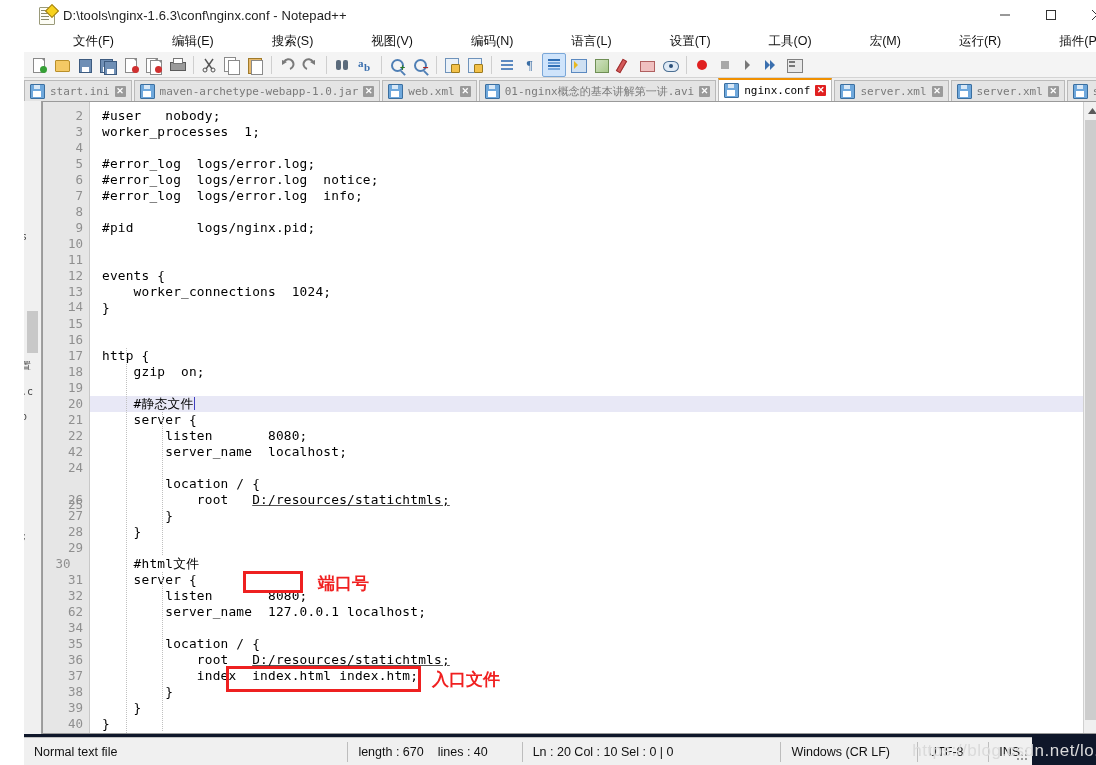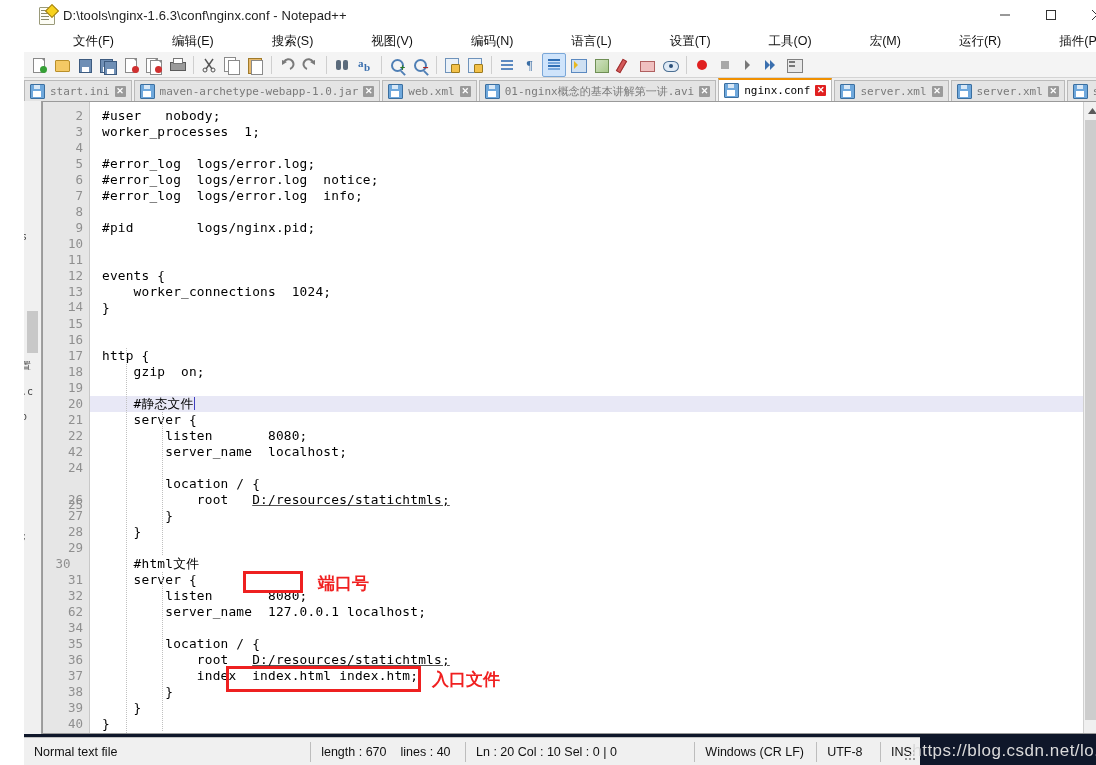--- a/index.html
+++ b/index.html
@@ -183,21 +183,21 @@
   }
   .vsb .arrow{
     width:17px;height:17px;background:#f0f0f0;display:flex;align-items:center;justify-content:center;
   }
   .vsb .thumb{
     position:absolute;left:1px;top:18px;width:15px;height:600px;background:#cdcdcd;
   }
 
   
   .statusbar{
-    position:absolute;left:0;bottom:0;width:896px;height:28px;
+    position:absolute;left:0;bottom:0;width:1008px;height:28px;
     background:#f0f0f0;border-top:1px solid #c0c0c0;display:flex;align-items:center;
     box-sizing:border-box;
   }
   .sbcell{
     height:20px;display:flex;align-items:center;padding-left:10px;box-sizing:border-box;
     font-size:12.5px;color:#111;border-right:1px solid #bdbdbd;white-space:nowrap;
   }
   .sb1{width:345px;}
   .sb2{width:185px;}
   .sb3{width:275px;}

